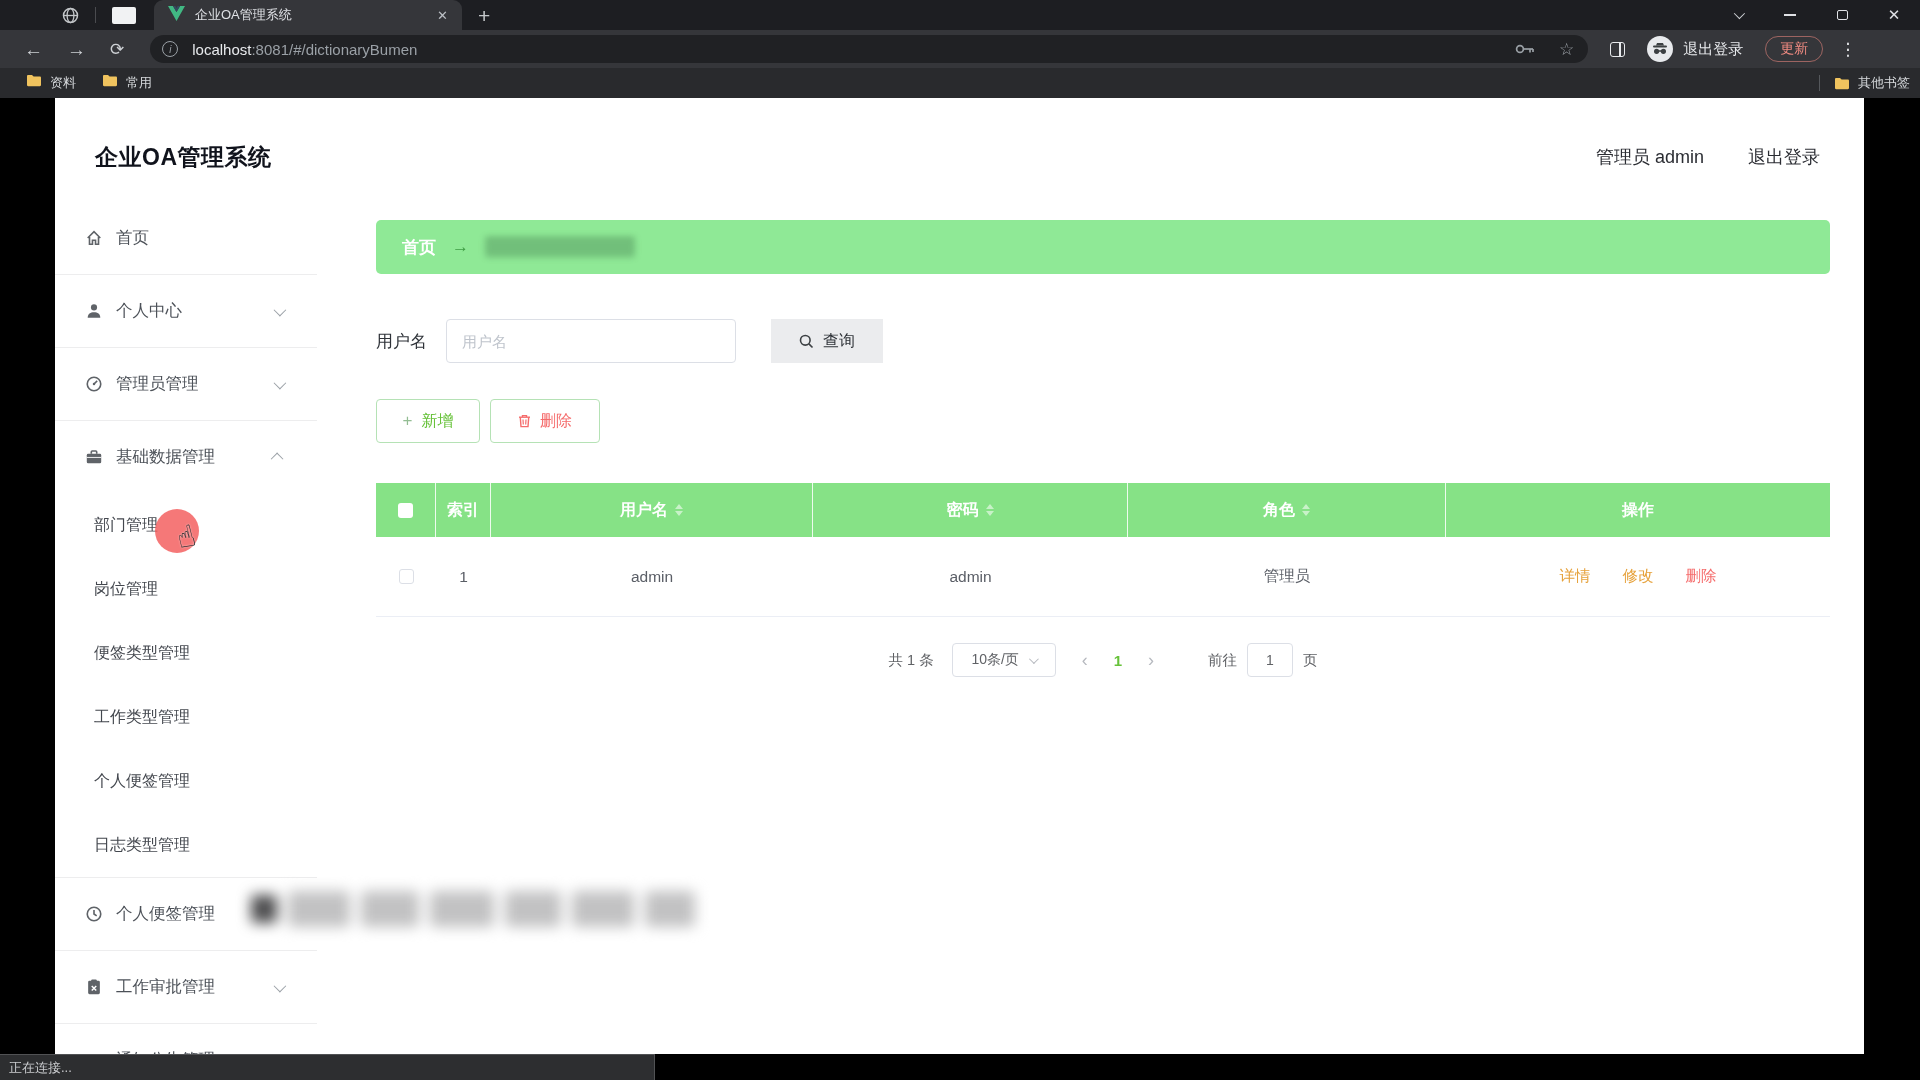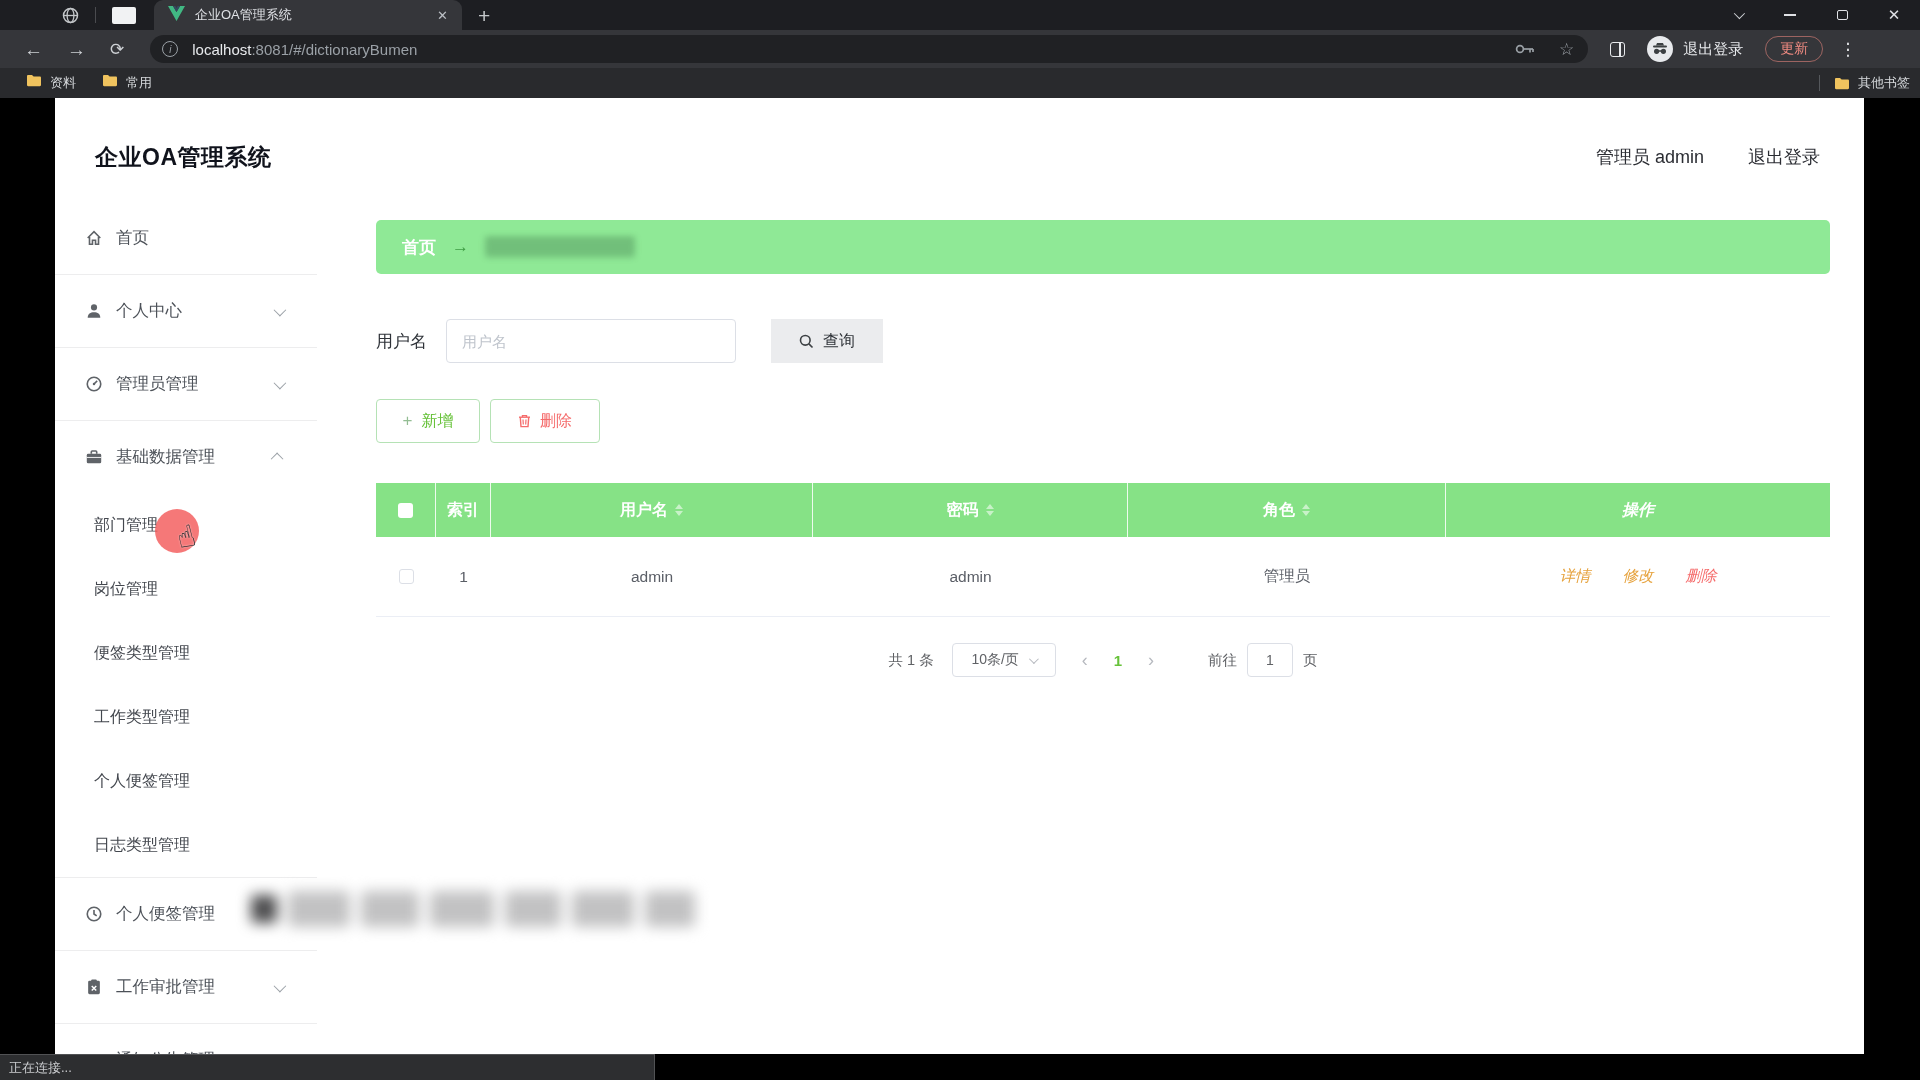--- a/index.html
+++ b/index.html
@@ -85,21 +85,21 @@
 
   .tbl { margin-top:40px; width:1454px; }
   .tbl-head { display:flex; height:54px; background:#86e286; color:#fff; font-weight:bold; font-size:16px; }
   .tbl-head > div { display:flex; align-items:center; justify-content:center; border-right:1px solid rgba(255,255,255,.85); }
   .tbl-head > div:last-child { border-right:none; }
   .col-cb { width:60px; flex:0 0 auto; }
   .col-idx { width:55px; flex:0 0 auto; }
   .col-user { width:322px; flex:0 0 auto; }
   .col-pass { width:315px; flex:0 0 auto; }
   .col-role { width:318px; flex:0 0 auto; }
-  .col-op { flex:1;font-style:italic; }
+  .col-op { flex:1; }
   .cb-all { width:15px; height:15px; background:#fff; border-radius:3px; }
   .sortcarets { display:inline-flex; flex-direction:column; margin-left:7px; gap:2px; opacity:.55; }
   .sc-up { width:0; height:0; border:4px solid transparent; border-bottom:5px solid #fff; }
   .sc-dn { width:0; height:0; border:4px solid transparent; border-top:5px solid #fff; }
   .tbl-row { display:flex; height:80px; border-bottom:1px solid #ebeef5; color:#5a5e66; font-size:15.5px; }
   .tbl-row > div { display:flex; align-items:center; justify-content:center; }
   .cb-row { width:15px; height:15px; border:1px solid #dcdfe6; border-radius:3px; background:#fff; }
   .row-actions { gap:32px; }
   .lnk-detail, .lnk-edit { color:#e6a23c; }
   .lnk-delete { color:#f56c6c; }

